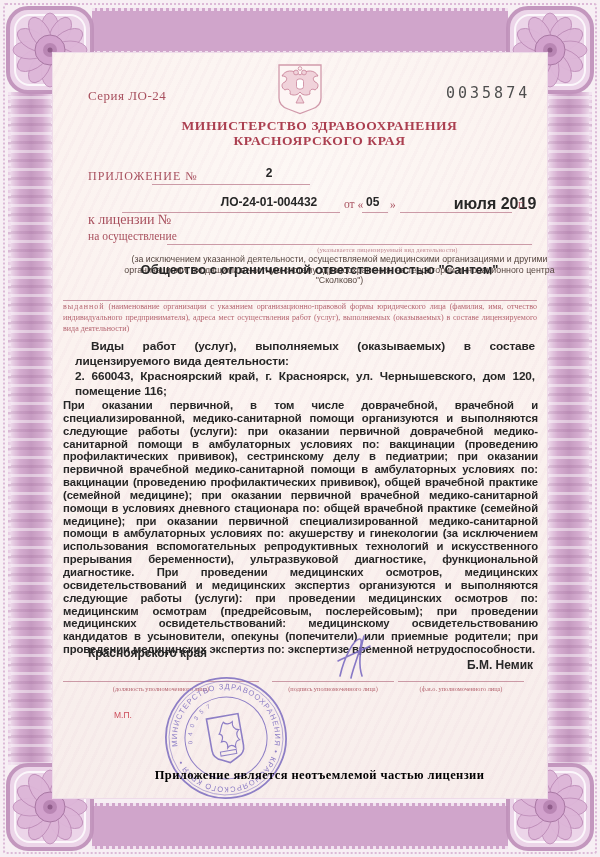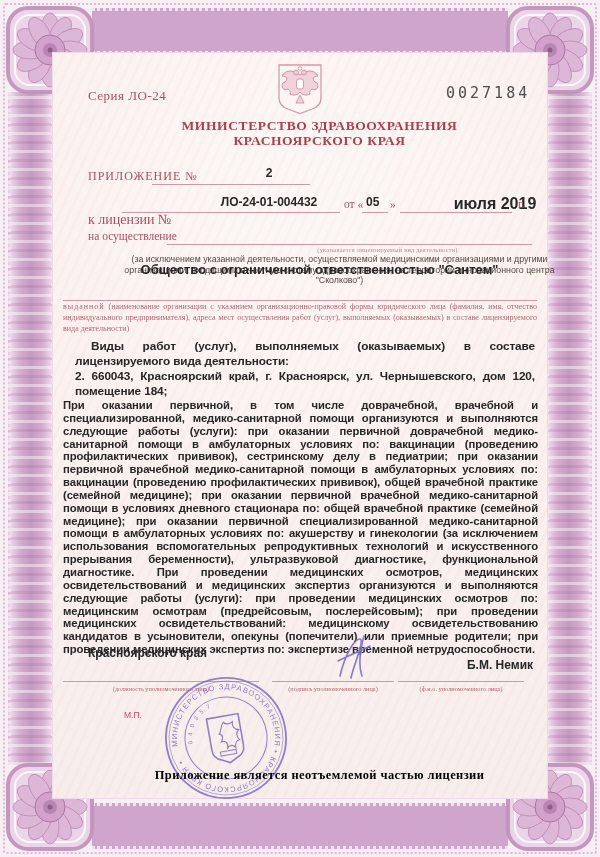--- a/index.html
+++ b/index.html
@@ -153,21 +153,21 @@
         <path d="M7 3 h42 v33 q0 8 -9 11 l-12 4.5 -12 -4.5 q-9 -3 -9 -11 z" fill="#fdf5f4" stroke="#d19aab" stroke-width="1.3"></path>
         <path d="M28 13 C21 7 13 8 10 14 C15 14 16 17 13 20 C9 21 9 26 13 28 C16 26 19 28 18 32 C22 34 26 33 28 30 C30 33 34 34 38 32 C37 28 40 26 43 28 C47 26 47 21 43 20 C40 17 41 14 46 14 C43 8 35 7 28 13 Z" fill="#f0d2da" stroke="#c9849a" stroke-width="0.9"></path>
         <circle cx="24" cy="10.5" r="2.4" fill="#f0d2da" stroke="#c9849a" stroke-width="0.8"></circle>
         <circle cx="32" cy="10.5" r="2.4" fill="#f0d2da" stroke="#c9849a" stroke-width="0.8"></circle>
         <circle cx="28" cy="6.5" r="1.8" fill="none" stroke="#c9849a" stroke-width="0.8"></circle>
         <rect x="24.5" y="17" width="7" height="10" rx="2.5" fill="#fff" stroke="#c9849a" stroke-width="0.8"></rect>
         <path d="M28 33 l-4 8 h8 z" fill="#f0d2da" stroke="#c9849a" stroke-width="0.8"></path>
       </svg>
     </div>
 
-    <div class="abs docnum" style="left:446px;top:84px;">0027184</div>
+    <div class="abs docnum" style="left:446px;top:84px;">0035874</div>
 
     <div class="abs ministry center" style="left:0;right:0;top:118px;">МИНИСТЕРСТВО ЗДРАВООХРАНЕНИЯ</div>
     <div class="abs ministry center" style="left:0;right:0;top:133px;">КРАСНОЯРСКОГО КРАЯ</div>
 
     <div class="abs serif-label" style="left:88px;top:169px;font-size:12px;letter-spacing:1px;">ПРИЛОЖЕНИЕ  №</div>
     <div class="abs fill center" style="left:150px;top:166px;width:160px;font-size:12px;">2</div>
     <div class="abs rule" style="left:152px;top:184px;width:158px;"></div>
 
     <div class="abs serif-label" style="left:88px;top:198px;font-size:14px;margin-top:14px;">к лицензии  №</div>
     <div class="abs fill center" style="left:120px;top:195px;width:220px;font-size:12px;">ЛО-24-01-004432</div>
@@ -188,37 +188,37 @@
 
     <div class="abs fill center org" style="left:0;right:0;top:262px;">Общество с ограниченной ответственностью "Сантем"</div>
     <div class="abs rule" style="left:63px;right:63px;top:300px;"></div>
 
     <p class="abs issued-hint just" style="left:63px;top:302px;width:474px;margin:0;">
       <span style="letter-spacing:1px;">выданной</span>
       <span>(наименование организации с указанием организационно-правовой формы юридического лица (фамилия, имя, отчество индивидуального предпринимателя), адреса мест осуществления работ (услуг), выполняемых (оказываемых)  в составе лицензируемого вида деятельности)</span>
     </p>
 
     <div class="abs fill just body-text" style="left:75px;top:339px;width:460px;text-indent:16px;font-size:11.8px;line-height:14.5px;">Виды работ (услуг), выполняемых (оказываемых) в составе лицензируемого вида деятельности:</div>
-    <div class="abs fill just body-text" style="left:75px;top:369px;width:460px;font-size:11.8px;line-height:14.5px;">2. 660043, Красноярский край, г. Красноярск, ул. Чернышевского, дом 120, помещение 184;</div>
+    <div class="abs fill just body-text" style="left:75px;top:369px;width:460px;font-size:11.8px;line-height:14.5px;">2. 660043, Красноярский край, г. Красноярск, ул. Чернышевского, дом 120, помещение 116;</div>
     <div class="abs fill just body-text" style="left:63px;top:399px;width:475px;">При оказании первичной, в том числе доврачебной, врачебной и специализированной, медико-санитарной помощи организуются и выполняются следующие работы (услуги): при оказании первичной доврачебной медико-санитарной помощи в амбулаторных условиях по: вакцинации (проведению профилактических прививок), сестринскому делу в педиатрии; при оказании первичной врачебной медико-санитарной помощи в амбулаторных условиях по: вакцинации (проведению профилактических прививок), общей врачебной практике (семейной медицине); при оказании первичной врачебной медико-санитарной помощи в условиях дневного стационара по: общей врачебной практике (семейной медицине); при оказании первичной специализированной медико-санитарной помощи в амбулаторных условиях по: акушерству и гинекологии (за исключением использования вспомогательных репродуктивных технологий и искусственного прерывания беременности), ультразвуковой диагностике, функциональной диагностике. При проведении медицинских осмотров, медицинских освидетельствований и медицинских экспертиз организуются и выполняются следующие работы (услуги): при проведении медицинских осмотров по: медицинским осмотрам (предрейсовым, послерейсовым); при проведении медицинских освидетельствований: медицинскому освидетельствованию кандидатов в усыновители, опекуны (попечители) или приемные родители; при проведении медицинских экспертиз по: экспертизе временной нетрудоспособности.</div>
 
     <div class="abs fill" style="left:88px;top:646px;font-size:12px;line-height:15px;">
       <div>Красноярского края</div>
     </div>
     <div class="abs fill center" style="left:398px;top:658px;width:126px;font-size:12px;">Б.М. Немик</div>
 
     <div class="abs rule" style="left:63px;top:681px;width:196px;"></div>
     <div class="abs rule" style="left:272px;top:681px;width:122px;"></div>
     <div class="abs rule" style="left:398px;top:681px;width:126px;"></div>
 
     <div class="abs caption" style="left:63px;top:685px;width:196px;">(должность уполномоченного лица)</div>
     <div class="abs caption" style="left:272px;top:685px;width:122px;">(подпись уполномоченного лица)</div>
     <div class="abs caption" style="left:398px;top:685px;width:126px;">(ф.и.о. уполномоченного лица)</div>
 
-    <div class="abs mp" style="left:104px;top:710px;padding-left:20px;">М.П.</div>
+    <div class="abs mp" style="left:94px;top:710px;padding-left:20px;">М.П.</div>
 
     <div class="abs" style="left:318px;top:630px;">
       <svg width="70" height="54" viewBox="0 0 70 54">
         <path d="M22 46 C26 28 36 8 42 9 C47 10 36 34 33 48 M20 31 C30 26 42 21 52 16 M46 6 C42 20 40 34 44 46" fill="none" stroke="#7b6cc2" stroke-width="1.6" stroke-linecap="round" opacity="0.9"></path>
       </svg>
     </div>
 
     <div class="abs" style="left:162px;top:674px;">
       <svg width="128" height="128" viewBox="0 0 128 128" style="opacity:.82;transform:rotate(-10deg);">
         <circle cx="64" cy="64" r="60" fill="none" stroke="#7767be" stroke-width="1.8"></circle>

